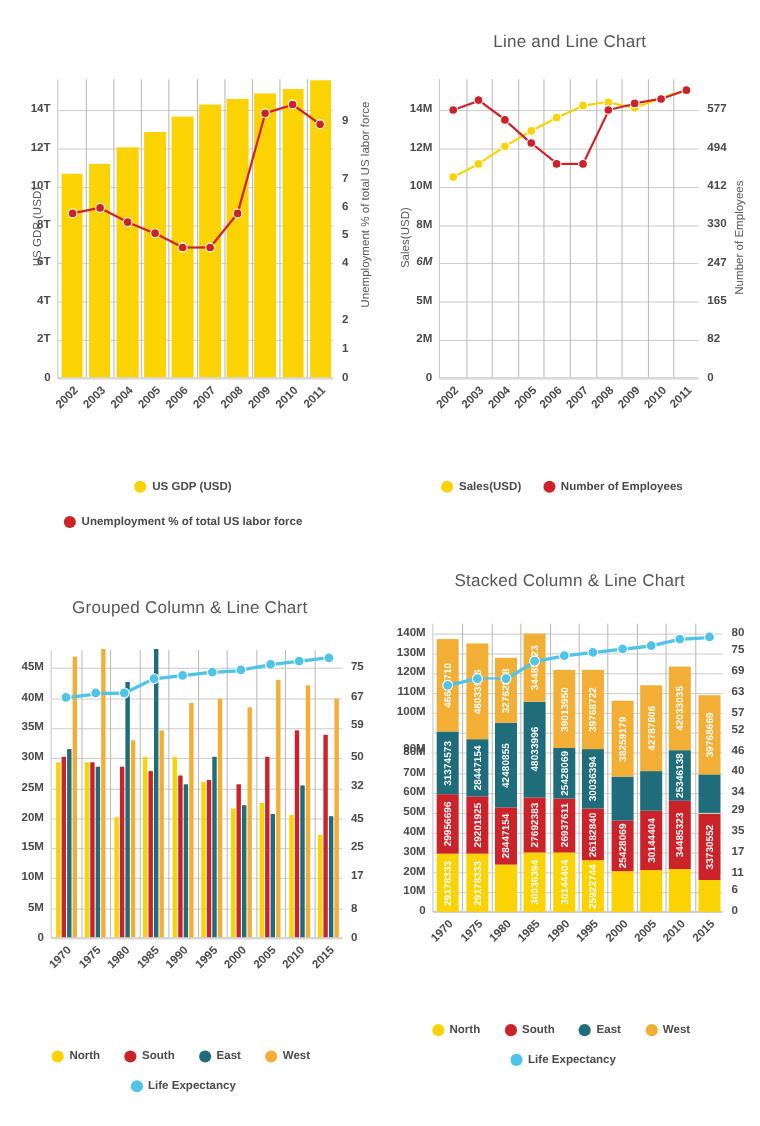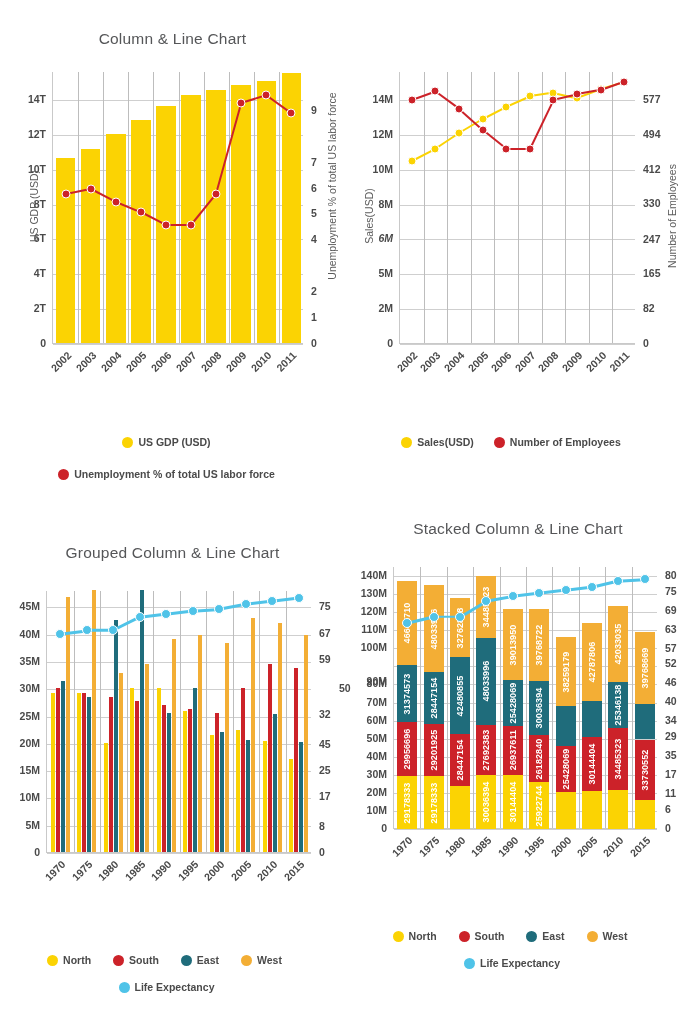--- a/index.html
+++ b/index.html
@@ -102,21 +102,20 @@
   .legend .item { display: flex; align-items: center; gap: 5px; margin-right: 10px; }
   .legend .dot { width: 11px; height: 11px; border-radius: 50%; display: inline-block; }
   .legend .lbl { }
 </style>
 </head>
 <body>
 
 <div class="page">
 
   <div class="panel" style="left:0;top:0;width:345px;height:500px;">
-    <div class="panel-title" style="position:absolute;left:0;top:30px;width:345px;">Column &amp; Line Chart</div>
     <div class="plot-wrap" id="c1" style="position:absolute;left:0;top:60px;width:345px;height:330px;">
         <div class="plot" style="left:52px;top:12px;width:251px;height:272px;">
           <div class="gridline-h" style="top:272px;"></div>
           <div class="gridline-h" style="top:237.12820512820514px;"></div>
           <div class="gridline-h" style="top:202.25641025641025px;"></div>
           <div class="gridline-h" style="top:167.38461538461536px;"></div>
           <div class="gridline-h" style="top:132.5128205128205px;"></div>
           <div class="gridline-h" style="top:97.64102564102564px;"></div>
           <div class="gridline-h" style="top:62.769230769230745px;"></div>
           <div class="gridline-h" style="top:27.897435897435884px;"></div>
@@ -196,20 +195,21 @@
       </div>
     <div class="legend" id="c1leg2" style="left: 0px; top: 468px; width: 345px; justify-content: center;">
         <div class="item" style="margin-right:12px;">
           <span class="dot" style="background:#CC2229;"></span>
           <span class="lbl">Unemployment % of total US labor force</span>
         </div>
       </div>
   </div>
 
   <div class="panel" style="left:345px;top:0;width:346px;height:500px;">
+    <div class="panel-title" style="position:absolute;left:0;top:30px;width:346px;">Line and Line Chart</div>
     <div class="plot-wrap" id="c2" style="position:absolute;left:0;top:60px;width:346px;height:330px;">
         <div class="plot" style="left:54px;top:12px;width:236px;height:272px;">
           <div class="gridline-h" style="top:272px;"></div>
           <div class="gridline-h" style="top:237.12820512820514px;"></div>
           <div class="gridline-h" style="top:202.25641025641025px;"></div>
           <div class="gridline-h" style="top:167.38461538461536px;"></div>
           <div class="gridline-h" style="top:132.5128205128205px;"></div>
           <div class="gridline-h" style="top:97.64102564102564px;"></div>
           <div class="gridline-h" style="top:62.769230769230745px;"></div>
           <div class="gridline-h" style="top:27.897435897435884px;"></div>
@@ -394,21 +394,21 @@
         <div class="ytick left" style="left:0px;top:103.25px;width:40px;">30M</div>
         <div class="ytick left" style="left:0px;top:75.95833333333334px;width:40px;">35M</div>
         <div class="ytick left" style="left:0px;top:48.66666666666666px;width:40px;">40M</div>
         <div class="ytick left" style="left:0px;top:21.375px;width:40px;">45M</div>
         <div class="ytick right" style="left:319px;top:267px;width:24px;">0</div>
         <div class="ytick right" style="left:319px;top:240.8px;width:24px;">8</div>
         <div class="ytick right" style="left:319px;top:211.325px;width:24px;">17</div>
         <div class="ytick right" style="left:319px;top:185.125px;width:24px;">25</div>
         <div class="ytick right" style="left:319px;top:158.925px;width:24px;">45</div>
         <div class="ytick right" style="left:319px;top:129.45px;width:24px;">32</div>
-        <div class="ytick right" style="left:319px;top:103.25px;width:24px;margin-left:20px;">50</div>
+        <div class="ytick right" style="left:319px;top:103.25px;width:24px;">50</div>
         <div class="ytick right" style="left:319px;top:73.77499999999998px;width:24px;">59</div>
         <div class="ytick right" style="left:319px;top:47.57499999999999px;width:24px;">67</div>
         <div class="ytick right" style="left:319px;top:21.375px;width:24px;">75</div>
         <div class="xtick" style="left:15.25px;top:279px;width:44px;">1970</div>
         <div class="xtick" style="left:41.75px;top:279px;width:44px;">1975</div>
         <div class="xtick" style="left:68.25px;top:279px;width:44px;">1980</div>
         <div class="xtick" style="left:94.75px;top:279px;width:44px;">1985</div>
         <div class="xtick" style="left:121.25px;top:279px;width:44px;">1990</div>
         <div class="xtick" style="left:147.75px;top:279px;width:44px;">1995</div>
         <div class="xtick" style="left:174.25px;top:279px;width:44px;">2000</div>

